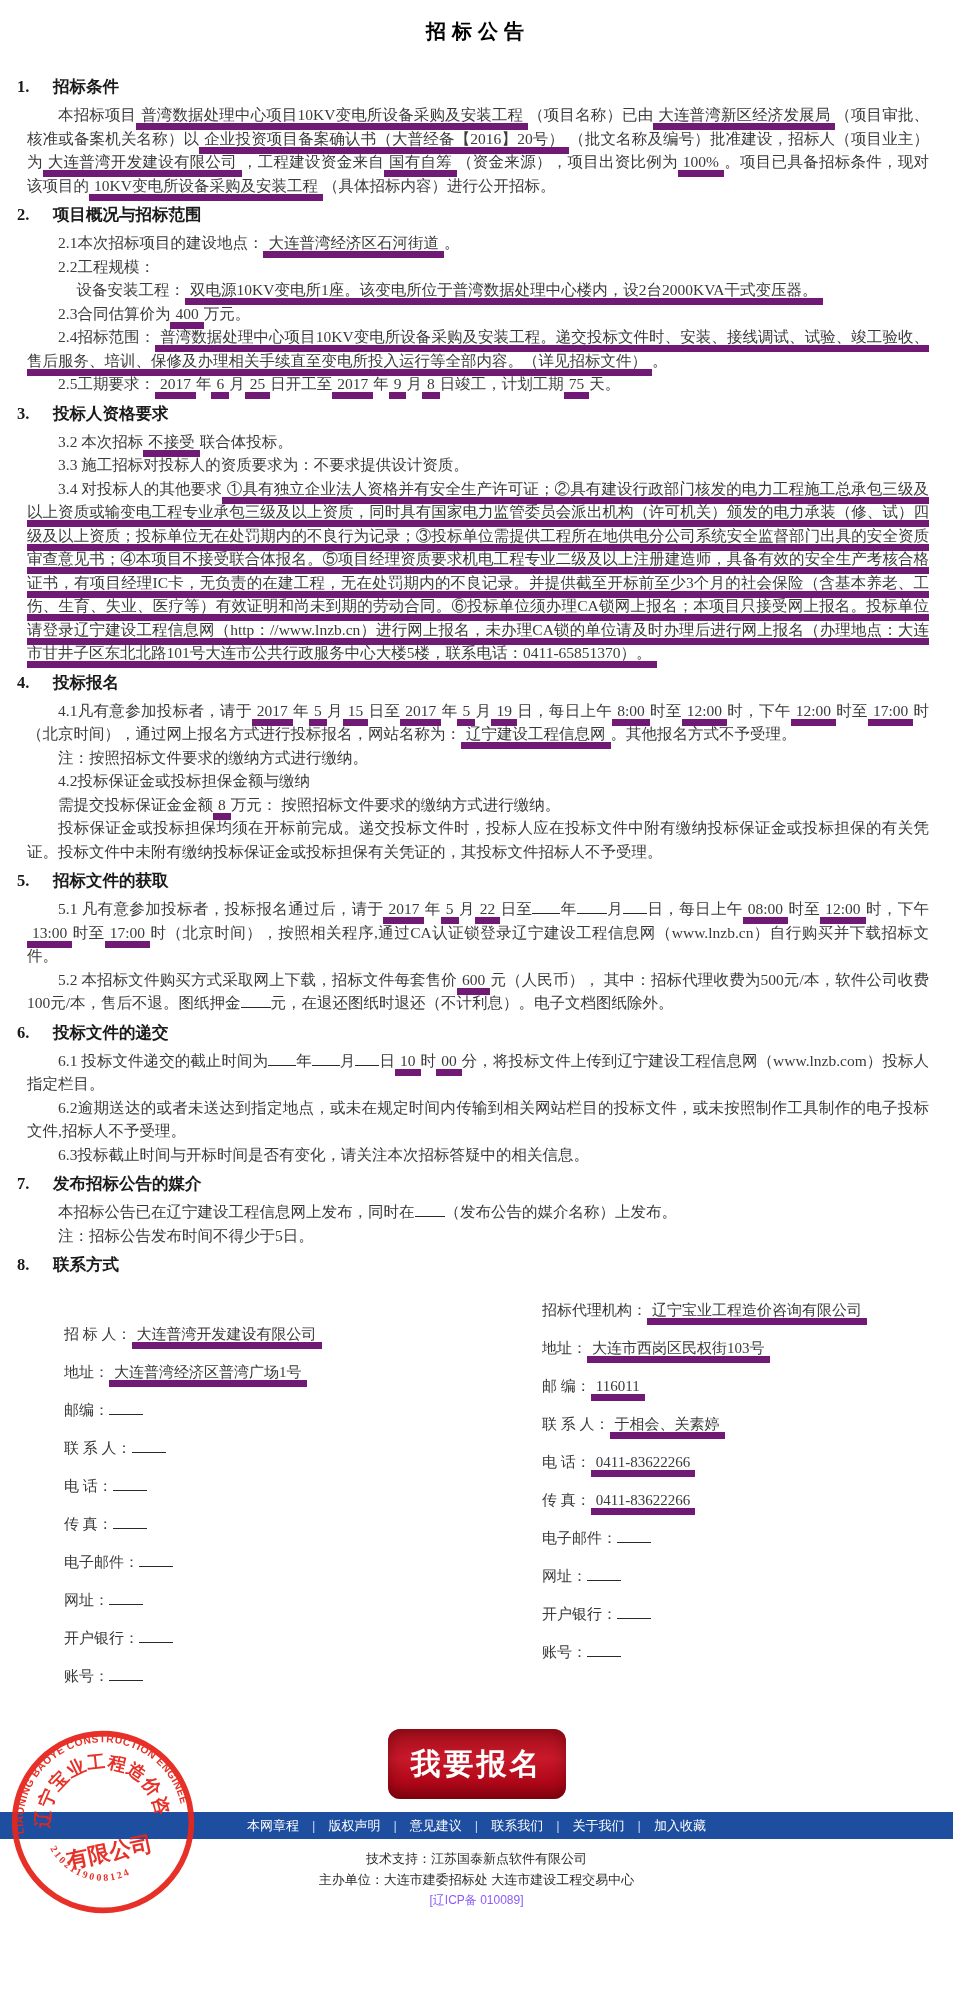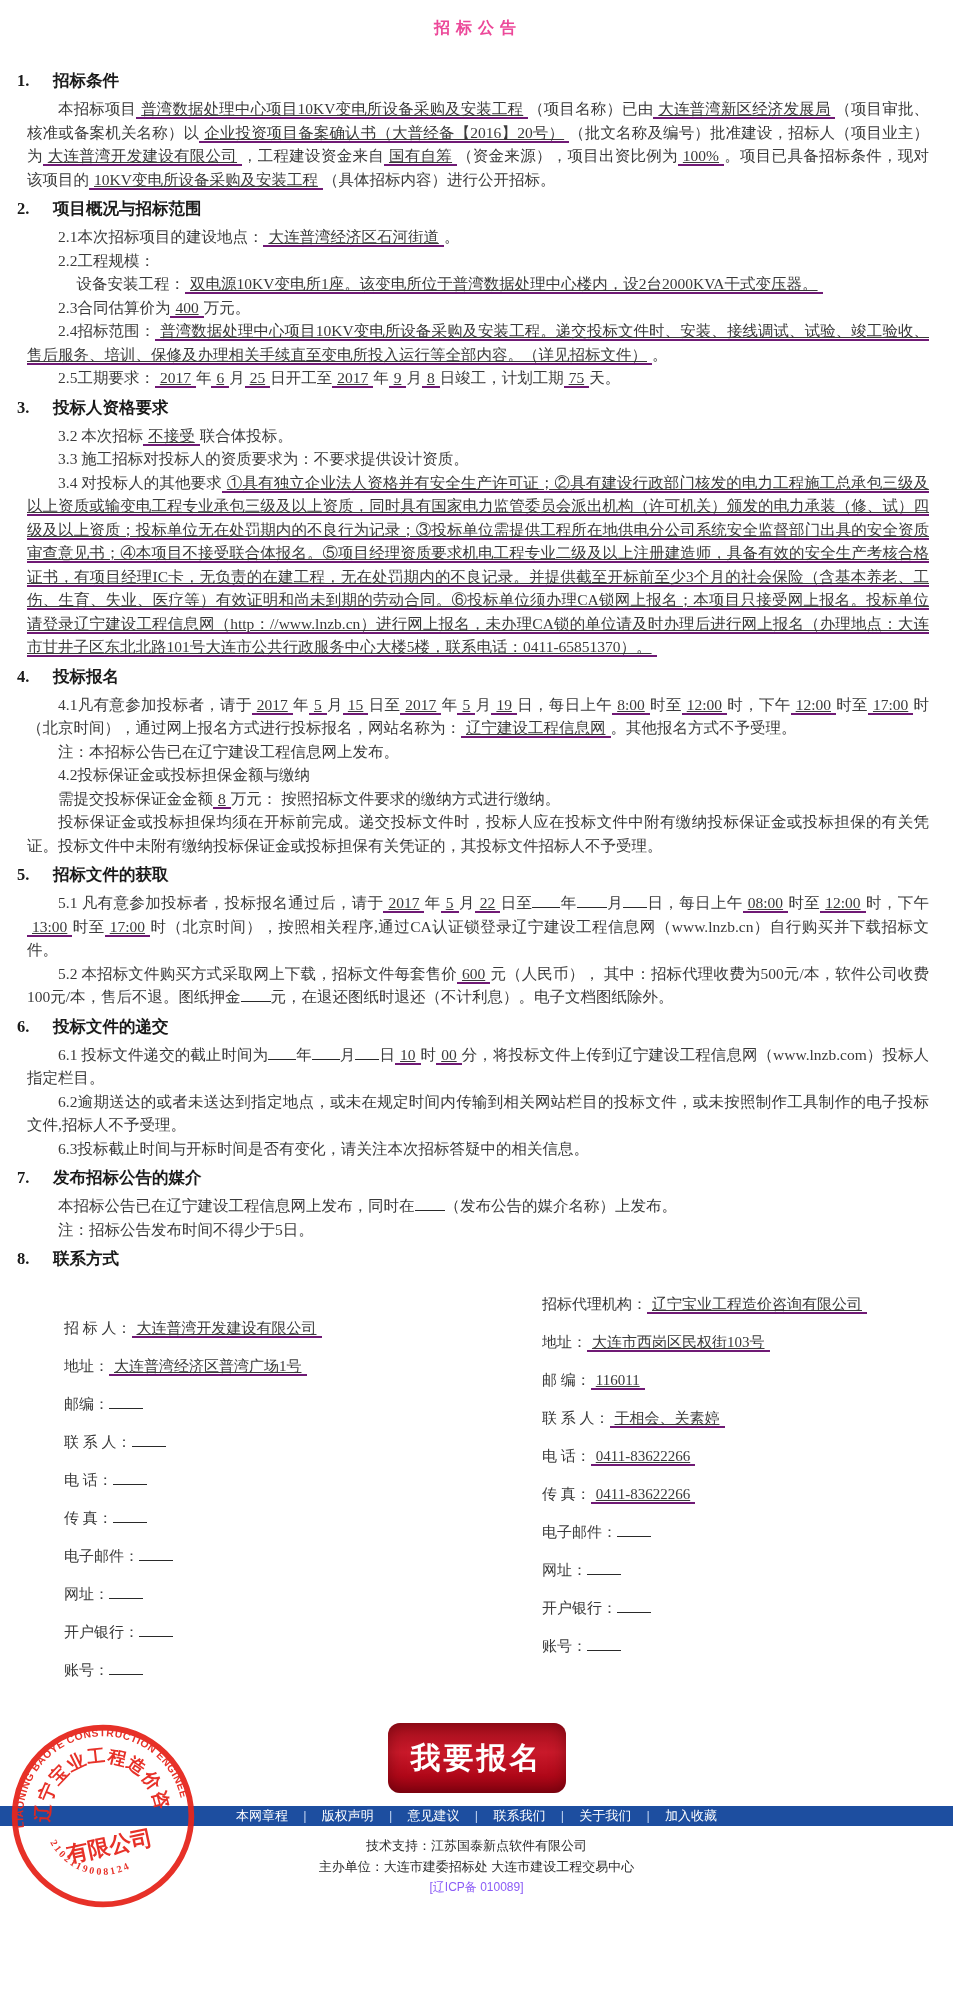--- a/index.html
+++ b/index.html
@@ -1,44 +1,44 @@
 <!DOCTYPE html>
 <html><head>
 <meta charset="utf-8">
 <style>
   * { box-sizing: border-box; }
   html,body { margin:0; padding:0; background:#ffffff; }
   .page { width:953px; min-height:1992px; margin:0 auto; background:#fff; position:relative;
           color:#3a3a3a; font-family:"Liberation Serif","DejaVu Serif",serif; overflow:hidden; }
   .doc { padding:12px 24px 0 27px; }
-  .title { text-align:center; font-size:16px; font-weight:700; letter-spacing:6px;
-           color:#ec4899; margin:6px 0 28px; }
+  .title { text-align:center; font-size:20px; font-weight:700; letter-spacing:6px;
+           color:#000000; margin:6px 0 28px; }
   .h { font-weight:700; font-size:16.5px; color:#1a1a1a; line-height:27px; margin:4px 0 3px -10px; }
   .h .num { display:inline-block; width:36px; }
   .doc p { margin:0; font-size:15.5px; line-height:23.5px; text-indent:2em; text-align:justify; }
   .doc p.ind3 { text-indent:3.2em; }
-  .fill { border-bottom:2px solid #701a75; padding:0 5px;text-decoration:underline; }
+  .fill { border-bottom:7px solid #701a75; padding:0 5px; }
   .blank { display:inline-block; border-bottom:1px solid #2a2a2a; height:15px; vertical-align:baseline; }
   
   .contacts { padding:18px 24px 0 27px; display:grid; grid-template-columns:505px 1fr;
               column-gap:10px; font-size:15px; }
   .contacts .row { margin-bottom:15px; line-height:23px; }
   .contacts .col-left .row { padding-left:37px; }
   .contacts .col-left .row:first-child { padding-top:24px; }
   .contacts .col-right .row:first-child { max-width:332px; }
   
   .bottom { position:relative; margin-top:10px; }
   .signup-row { text-align:center; padding:16px 0 13px; }
   .signup-btn { display:inline-block; width:178px; height:70px; border:none; border-radius:12px;
      background:linear-gradient(180deg,#a30e1c 0%, #c9192a 42%, #b10819 75%, #8a0211 100%);
      box-shadow:inset 0 0 16px rgba(80,0,8,.55);
      color:#fff; font-size:30px; font-weight:700; letter-spacing:3px;
      font-family:"Liberation Sans","DejaVu Sans",sans-serif; cursor:pointer; }
-  .footer-nav { background:#1d4ea0; color:#fff; height:20px; display:flex; align-items:center;
-     justify-content:center; font-size:13px; font-family:Liberation Mono, monospace; }
+  .footer-nav { background:#1d4ea0; color:#fff; height:27px; display:flex; align-items:center;
+     justify-content:center; font-size:13px; font-family:Liberation Sans, sans-serif; }
   .nav-item { padding:0 13px; cursor:pointer; white-space:nowrap; }
   .nav-sep { color:#bcd0ef; }
   .footer-info { text-align:center; color:#2b2b2b; font-size:13px; padding-top:9px;
      font-family:"Liberation Sans","DejaVu Sans",sans-serif; }
   .footer-info .line { line-height:21px; }
   .footer-info .icp { font-size:12px; color:#8b5cf6; }
   .stamp { position:absolute; left:8px; top:14px; width:190px; height:190px; z-index:5;
            opacity:.95; transform:rotate(-12deg); pointer-events:none; }
 </style>
 </head>
@@ -57,21 +57,21 @@
         <p class="ind3"><span>设备安装工程：</span><span class="fill">双电源10KV变电所1座。该变电所位于普湾数据处理中心楼内，设2台2000KVA干式变压器。</span></p>
         <p><span>2.3合同估算价为</span><span class="fill">400</span><span>万元。</span></p>
         <p><span>2.4招标范围：</span><span class="fill">普湾数据处理中心项目10KV变电所设备采购及安装工程。递交投标文件时、安装、接线调试、试验、竣工验收、售后服务、培训、保修及办理相关手续直至变电所投入运行等全部内容。（详见招标文件）</span><span>。</span></p>
         <p><span>2.5工期要求：</span><span class="fill">2017</span><span>年</span><span class="fill">6</span><span>月</span><span class="fill">25</span><span>日开工至</span><span class="fill">2017</span><span>年</span><span class="fill">9</span><span>月</span><span class="fill">8</span><span>日竣工，计划工期</span><span class="fill">75</span><span>天。</span></p>
         <div class="h"><span class="num">3.</span><span>投标人资格要求</span></div>
         <p><span>3.2 本次招标</span><span class="fill">不接受</span><span>联合体投标。</span></p>
         <p><span>3.3 施工招标对投标人的资质要求为：不要求提供设计资质。</span></p>
         <p><span>3.4 对投标人的其他要求</span><span class="fill">①具有独立企业法人资格并有安全生产许可证；②具有建设行政部门核发的电力工程施工总承包三级及以上资质或输变电工程专业承包三级及以上资质，同时具有国家电力监管委员会派出机构（许可机关）颁发的电力承装（修、试）四级及以上资质；投标单位无在处罚期内的不良行为记录；③投标单位需提供工程所在地供电分公司系统安全监督部门出具的安全资质审查意见书；④本项目不接受联合体报名。⑤项目经理资质要求机电工程专业二级及以上注册建造师，具备有效的安全生产考核合格证书，有项目经理IC卡，无负责的在建工程，无在处罚期内的不良记录。并提供截至开标前至少3个月的社会保险（含基本养老、工伤、生育、失业、医疗等）有效证明和尚未到期的劳动合同。⑥投标单位须办理CA锁网上报名；本项目只接受网上报名。投标单位请登录辽宁建设工程信息网（http：//www.lnzb.cn）进行网上报名，未办理CA锁的单位请及时办理后进行网上报名（办理地点：大连市甘井子区东北北路101号大连市公共行政服务中心大楼5楼，联系电话：0411-65851370）。</span></p>
         <div class="h"><span class="num">4.</span><span>投标报名</span></div>
         <p><span>4.1凡有意参加投标者，请于</span><span class="fill">2017</span><span>年</span><span class="fill">5</span><span>月</span><span class="fill">15</span><span>日至</span><span class="fill">2017</span><span>年</span><span class="fill">5</span><span>月</span><span class="fill">19</span><span>日，每日上午</span><span class="fill">8:00</span><span>时至</span><span class="fill">12:00</span><span>时，下午</span><span class="fill">12:00</span><span>时至</span><span class="fill">17:00</span><span>时（北京时间），通过网上报名方式进行投标报名，网站名称为：</span><span class="fill">辽宁建设工程信息网</span><span>。其他报名方式不予受理。</span></p>
-        <p><span>注：本招标公告已在辽宁建设工程信息网上发布。</span></p>
+        <p><span>注：按照招标文件要求的缴纳方式进行缴纳。</span></p>
         <p><span>4.2投标保证金或投标担保金额与缴纳</span></p>
         <p><span>需提交投标保证金金额</span><span class="fill">8</span><span>万元： 按照招标文件要求的缴纳方式进行缴纳。</span></p>
         <p><span>投标保证金或投标担保均须在开标前完成。递交投标文件时，投标人应在投标文件中附有缴纳投标保证金或投标担保的有关凭证。投标文件中未附有缴纳投标保证金或投标担保有关凭证的，其投标文件招标人不予受理。</span></p>
         <div class="h"><span class="num">5.</span><span>招标文件的获取</span></div>
         <p><span>5.1 凡有意参加投标者，投标报名通过后，请于</span><span class="fill">2017</span><span>年</span><span class="fill">5</span><span>月</span><span class="fill">22</span><span>日至</span><span class="blank" style="width: 28px;"></span><span>年</span><span class="blank" style="width: 30px;"></span><span>月</span><span class="blank" style="width: 24px;"></span><span>日，每日上午</span><span class="fill">08:00</span><span>时至</span><span class="fill">12:00</span><span>时，下午</span><span class="fill">13:00</span><span>时至</span><span class="fill">17:00</span><span>时（北京时间），按照相关程序,通过CA认证锁登录辽宁建设工程信息网（www.lnzb.cn）自行购买并下载招标文件。</span></p>
         <p><span>5.2 本招标文件购买方式采取网上下载，招标文件每套售价</span><span class="fill">600</span><span>元（人民币）， 其中：招标代理收费为500元/本，软件公司收费 100元/本，售后不退。图纸押金</span><span class="blank" style="width: 30px;"></span><span>元，在退还图纸时退还（不计利息）。电子文档图纸除外。</span></p>
         <div class="h"><span class="num">6.</span><span>投标文件的递交</span></div>
         <p><span>6.1 投标文件递交的截止时间为</span><span class="blank" style="width: 28px;"></span><span>年</span><span class="blank" style="width: 28px;"></span><span>月</span><span class="blank" style="width: 24px;"></span><span>日</span><span class="fill">10</span><span>时</span><span class="fill">00</span><span>分，将投标文件上传到辽宁建设工程信息网（www.lnzb.com）投标人指定栏目。</span></p>
         <p><span>6.2逾期送达的或者未送达到指定地点，或未在规定时间内传输到相关网站栏目的投标文件，或未按照制作工具制作的电子投标文件,招标人不予受理。</span></p>
         <p><span>6.3投标截止时间与开标时间是否有变化，请关注本次招标答疑中的相关信息。</span></p>

